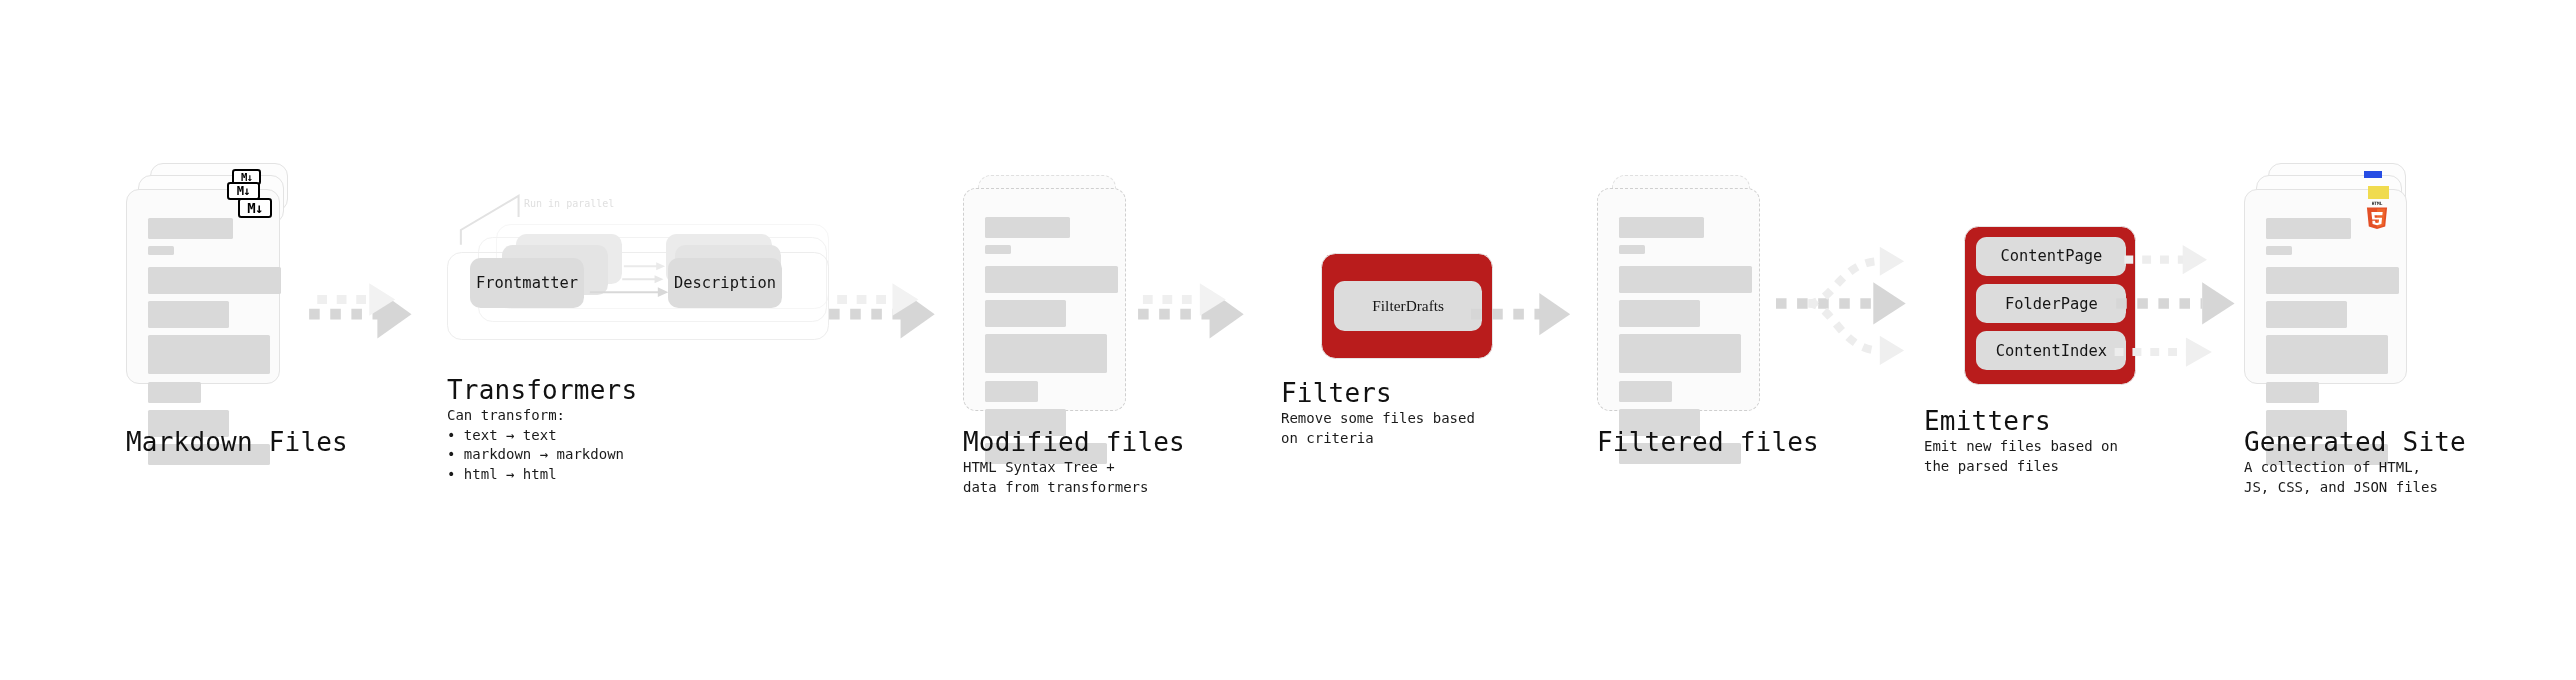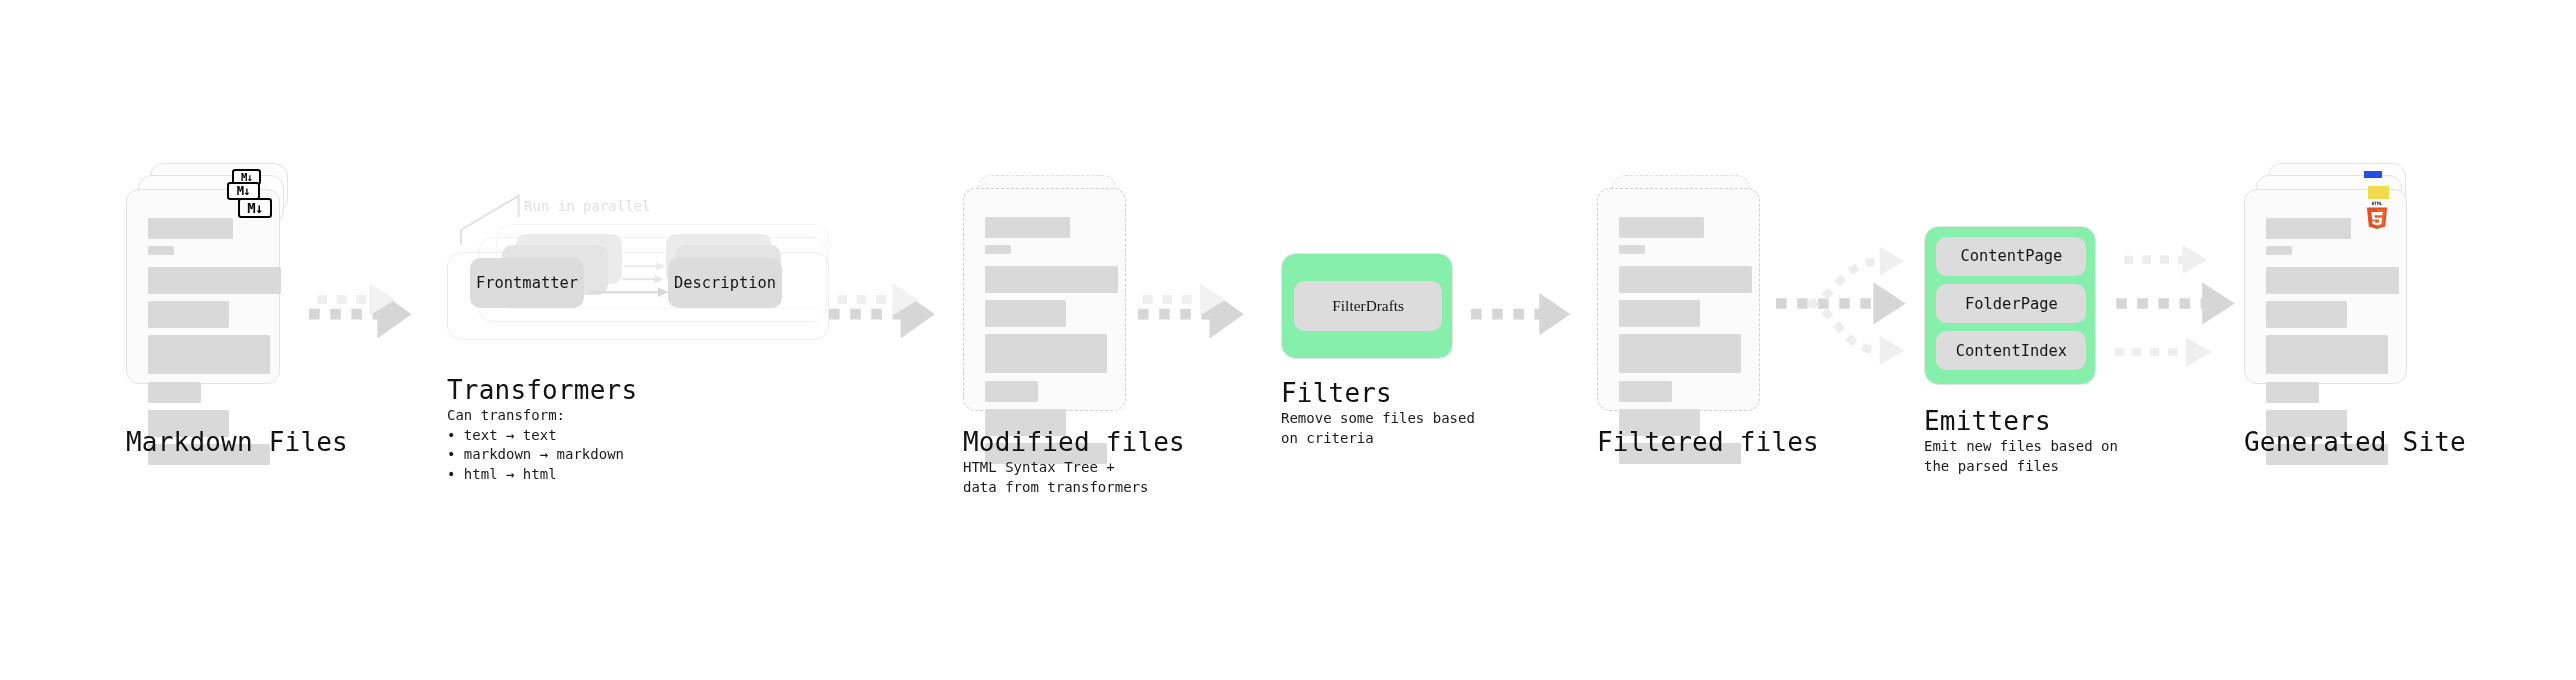--- a/index.html
+++ b/index.html
@@ -54,39 +54,39 @@
 
   
   .groupbox {
     position: absolute;
     border: 1.6px solid #ededed;
     border-radius: 14.6px;
     background: transparent;
   }
   .groupbox.faint1 { border-color: #f2f2f2; }
   .groupbox.faint2 { border-color: #f6f6f6; }
-  .groupbox.solid  { border-color: #e6e6e6; background:#86efac; }
+  .groupbox.solid  { border-color: #e6e6e6; background:#b91c1c;margin-left:40px; }
 
   .pill {
     position: absolute;
     background: #dcdcdc;
     border-radius: 10.6px;
     display: flex;
     align-items: center;
     justify-content: center;
     font-size: 15.4px;
     color: #151515;
     white-space: nowrap;
   }
   .pill.g1 { background: #ebebeb; color: transparent; }
   .pill.g2 { background: #e4e4e4; color: transparent; }
 
   .runlabel {
     position: absolute;
-    font-size: 14px;
+    font-size: 10px;
     color: #e0e0e0;
     white-space: nowrap;
   }
 
   
   .mdbadge {
     position: absolute;
     border: 2.4px solid #000;
     border-radius: 3.3px;
     background: #fff;
@@ -287,15 +287,17 @@
     <div class="cssbadge" style="left:120px; top:8.1px;"></div>
     <div class="jsbadge" style="left:124px; top:23px;"></div>
     <svg class="html5" style="left:120px; top:37px;" viewBox="0 0 40 46">
       <text x="20" y="8" font-size="7" font-family="DejaVu Sans Mono, monospace" font-weight="bold" fill="#111" text-anchor="middle">HTML</text>
       <path d="M4,12 L36,12 L33,42 L20,46 L7,42 Z" fill="#e34f26"></path>
       <path d="M20,14 L33,14 L30.5,40 L20,43.5 Z" fill="#ef652a"></path>
       <path d="M11,19 L29,19 L28.5,24 L16,24 L16.5,28 L28,28 L27,38 L20,40 L13,38 L12.6,33 L17,33 L17.2,35.5 L20,36.3 L22.8,35.5 L23.2,31 L12.4,31 Z" fill="#ffffff"></path>
     </svg>
   </div>
   <div class="title" style="left:2244px; top:427px;">Generated Site</div>
+  <div class="subtitle" style="left:2244px; top:458px;">A collection of HTML,
+JS, CSS, and JSON files</div>
 
 </div>
 
 
 </body></html>

